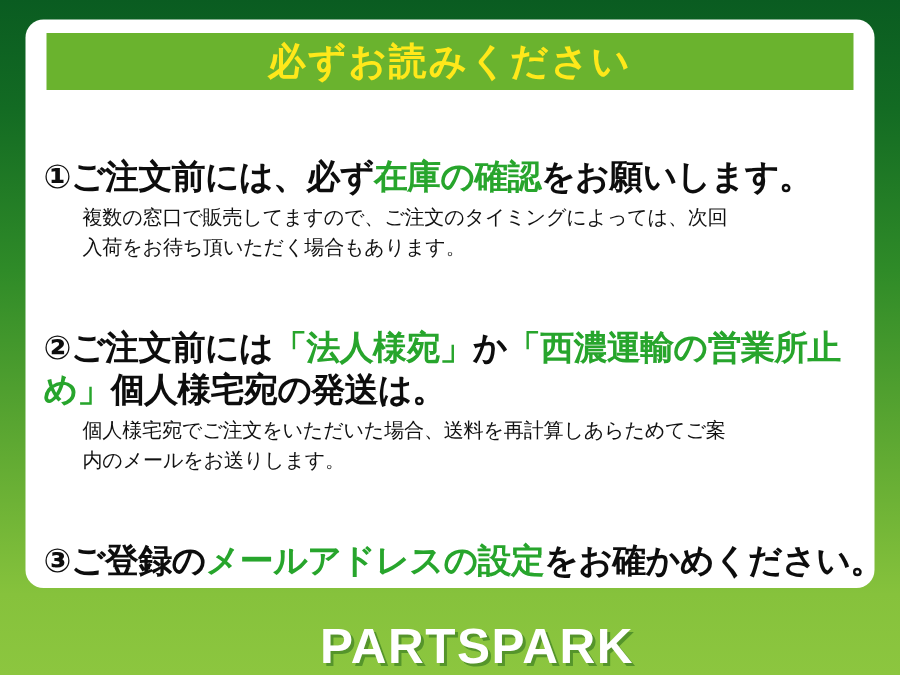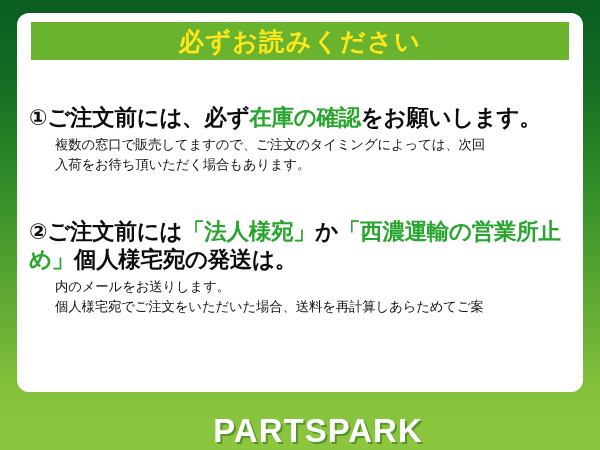--- a/index.html
+++ b/index.html
@@ -137,26 +137,29 @@
           <div>複数の窓口で販売してますので、ご注文のタイミングによっては、次回</div>
           <div>入荷をお待ち頂いただく場合もあります。</div>
         </div>
       </div>
 
       <div class="item">
         <div class="head-line wrap2">
           <span class="num">②</span><span>ご注文前には</span><span class="hl">「法人様宛」</span><span>か</span><span class="hl">「西濃運輸の営業所止め」</span><span>個人様宅宛の発送は。</span>
         </div>
         <div class="detail">
+          <div>個人様宅宛でご注文をいただいた場合、送料を再計算しあらためてご案</div>
           <div>内のメールをお送りします。</div>
-          <div>個人様宅宛でご注文をいただいた場合、送料を再計算しあらためてご案</div>
         </div>
       </div>
 
       <div class="item">
+        <div class="head-line">
+          <span class="num">③</span><span>ご登録の</span><span class="hl">メールアドレスの設定</span><span>をお確かめください。</span>
+        </div>
       </div>
 
     </div>
   </div>
 
   <div class="footer">
     <span class="brand">PARTSPARK</span>
   </div>
 
 </div>

